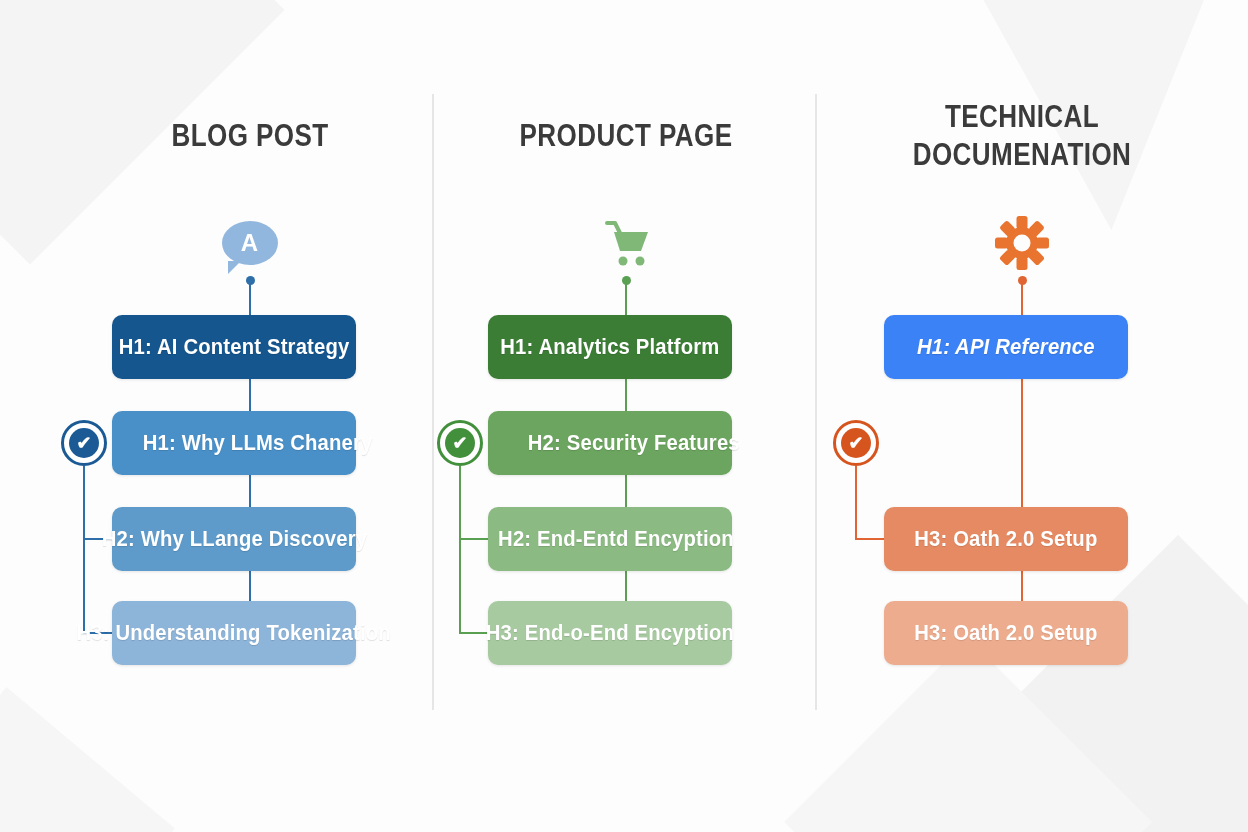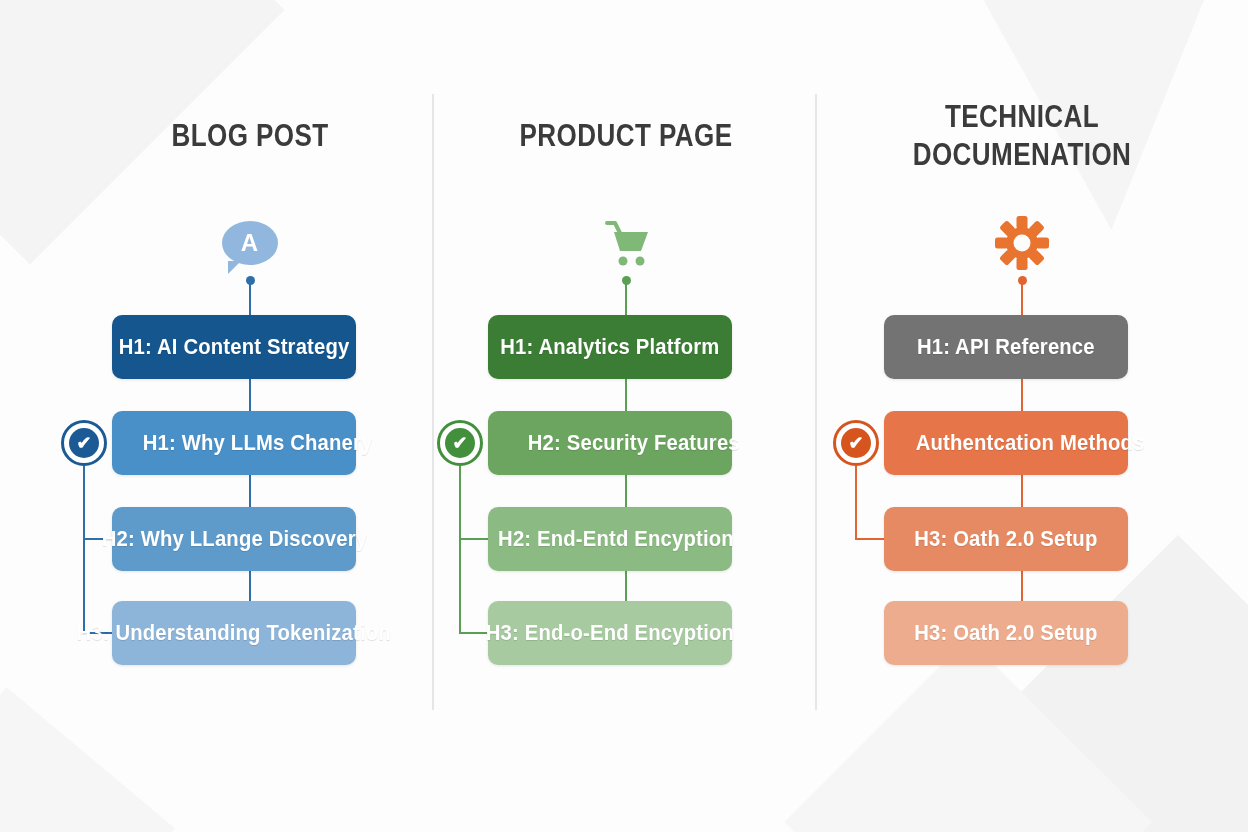--- a/index.html
+++ b/index.html
@@ -161,25 +161,22 @@
         <rect x="23.5" y="2" width="11" height="13" rx="2.5" transform="rotate(270 29 29)"></rect>
         <rect x="23.5" y="2" width="11" height="13" rx="2.5" transform="rotate(315 29 29)"></rect>
       </g>
       <circle cx="29" cy="29" r="8.5" fill="#fdfdfd"></circle>
     </svg>
   </div>
 
   <div class="dot" style="background: rgb(224, 101, 50);"></div>
   <div class="center-line" style="background: rgb(224, 101, 50);"></div>
 
-  <div class="hbox b1" style="background: #737373;">
+  <div class="hbox b1" style="background: #3b82f6; font-style: italic;">
     <span>H1: API Reference</span>
-  </div>
-  <div class="hbox b2" style="background: rgb(230, 118, 74);">
-    <span>Authentcation Methods</span>
   </div>
   <div class="hbox b3" style="background: rgb(230, 138, 99);">
     <span>H3: Oath 2.0 Setup</span>
   </div>
   <div class="hbox b4" style="background: rgb(238, 172, 142);">
     <span>H3: Oath 2.0 Setup</span>
   </div>
 
   <div class="check" style="border-color: rgb(214, 85, 31);">
     <div class="check-in" style="background: rgb(214, 85, 31);">✔</div>

